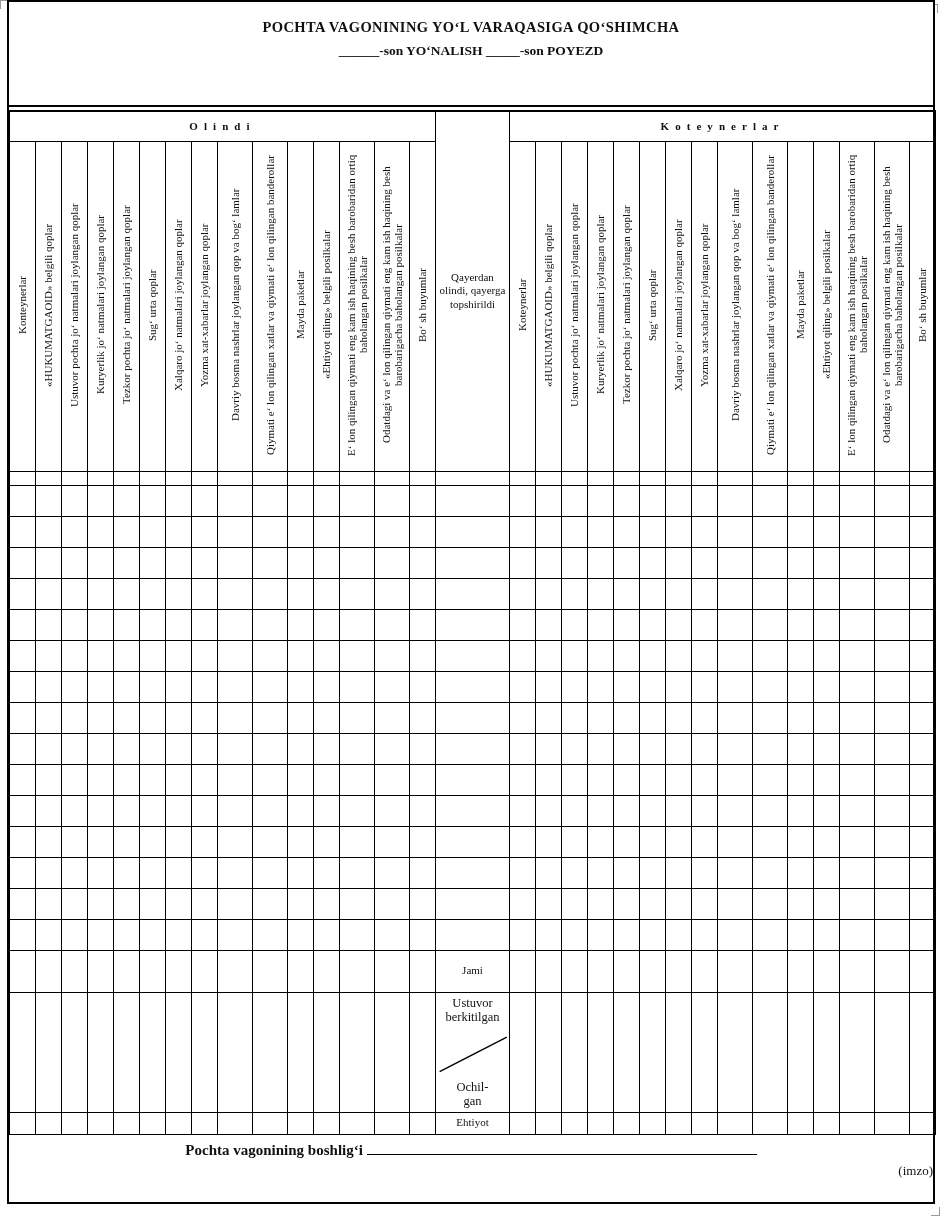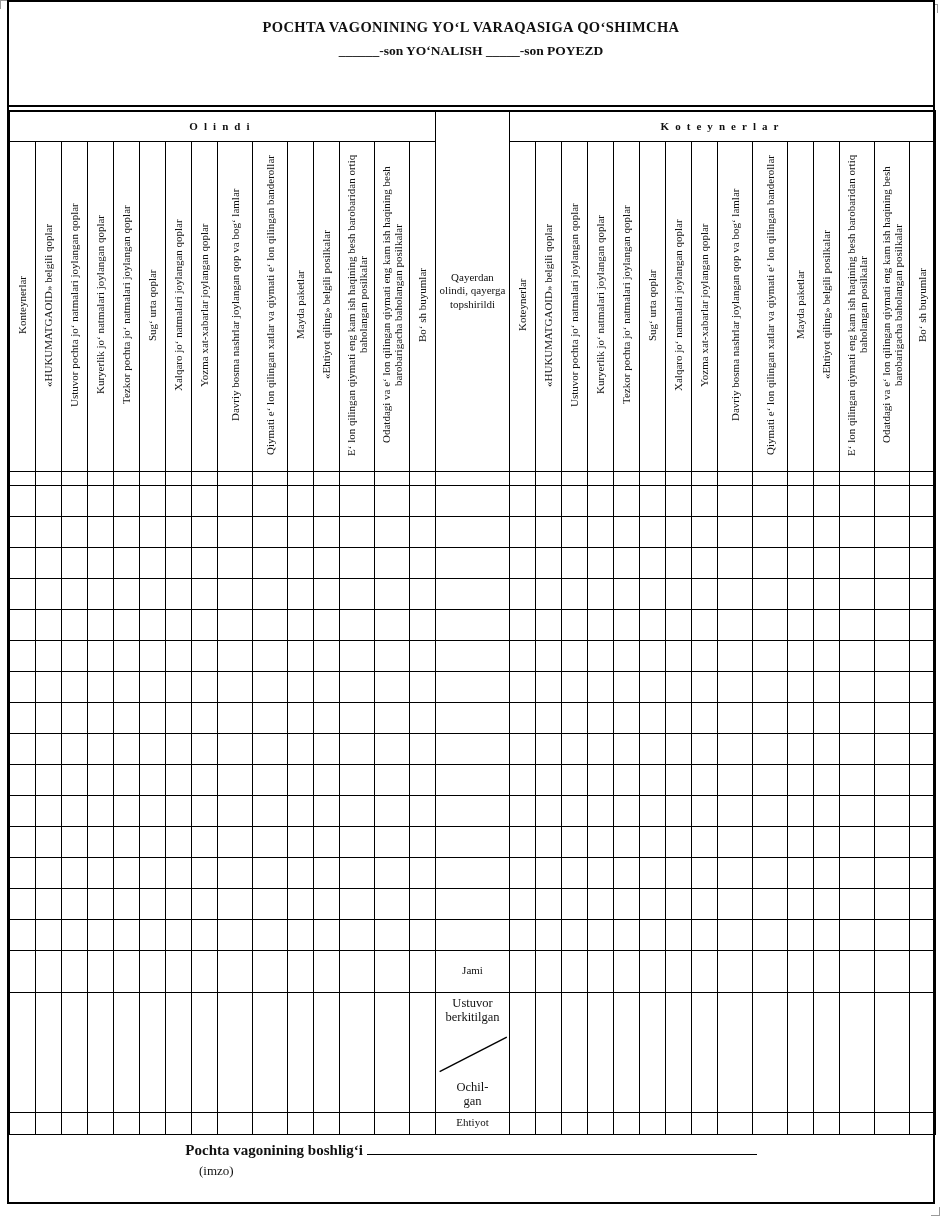--- a/index.html
+++ b/index.html
@@ -62,21 +62,21 @@
   
   .footer{height:60px;position:relative;}
   .sig-row{
     margin-top:7px;text-align:center;font-size:15px;font-weight:bold;
   }
   .uline{
     display:inline-block;width:390px;border-bottom:1.5px solid #000;
     height:12px;vertical-align:baseline;
   }
   .imzo{
-    margin-top:4px;text-align:left;font-size:13px;padding-left:190px;
+    margin-top:4px;text-align:right;font-size:13px;padding-left:190px;
   }
   
   .mark{position:absolute;border-color:#9a9a9a;border-style:solid;width:8px;height:8px;}
   .mark.tl{left:0;top:0;border-width:1px 0 0 1px;}
   .mark.tr{right:4px;top:4px;border-width:1px 1px 0 0;}
   .mark.br{right:2px;bottom:6px;border-width:0 1px 1px 0;}
 </style>
 </head>
 <body>
 

